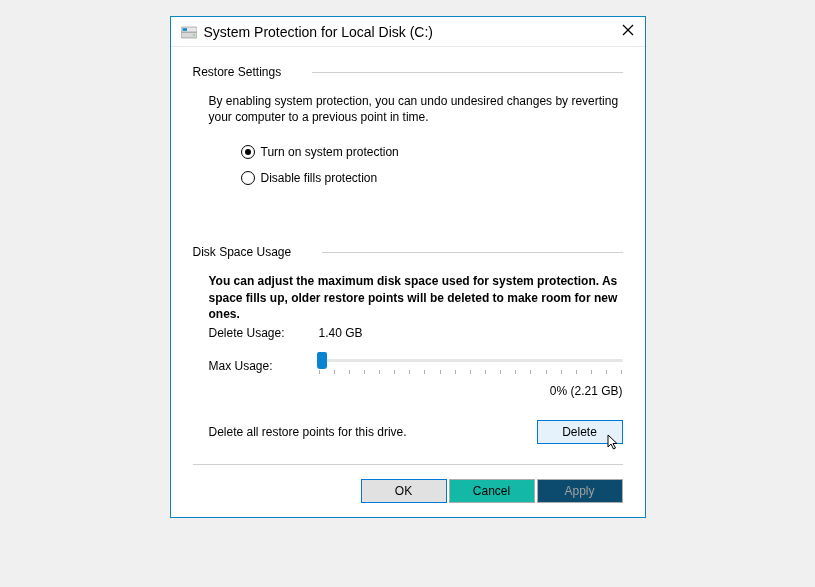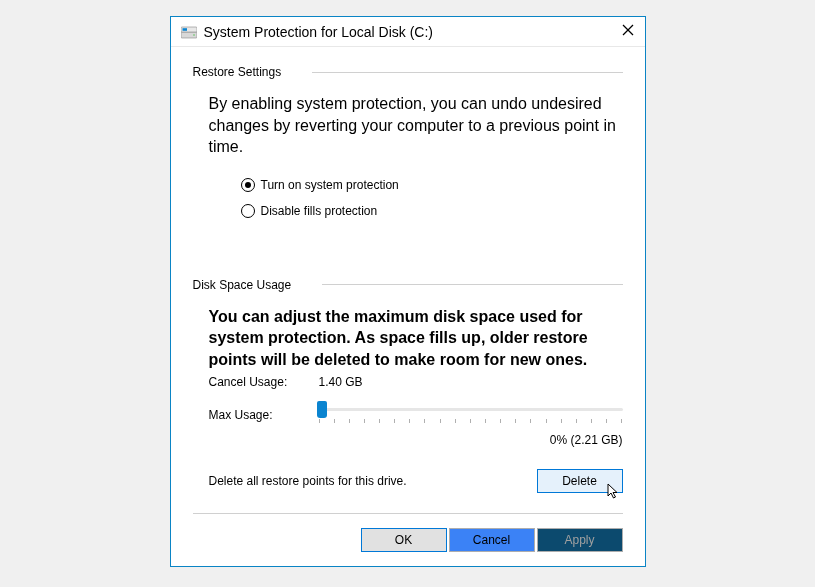--- a/index.html
+++ b/index.html
@@ -68,21 +68,21 @@
     .section-line {
       flex: 1;
       height: 1px;
       background: #d0d0d0;
     }
     .indent {
       padding-left: 16px;
     }
     .desc {
       color: #000;
-      font-size: 16px;
+      font-size: 12px;
       line-height: 1.35;
       margin-bottom: 20px;
     }
     .radio-group {
       padding-left: 32px;
     }
     .radio-row {
       display: flex;
       align-items: center;
       margin-bottom: 12px;
@@ -168,21 +168,21 @@
     .delete-row {
       display: flex;
       align-items: center;
       justify-content: space-between;
       margin-top: 22px;
     }
     .btn {
       min-width: 86px;
       height: 24px;
       border: 1px solid #adadad;
-      background: #3b82f6;
+      background: #14b8a6;
       font-family: inherit;
       font-size: 12px;
       cursor: pointer;
       padding: 0 10px;
       color: #000;
     }
     .btn.hover-state {
       background: #e5f1fb;
       border-color: #0078d7;
     }
@@ -267,21 +267,21 @@
 
     <div class="section" style="margin-bottom:0;">
       <div class="section-header">
         <span class="section-title">Disk Space Usage</span>
         <span class="section-line"></span>
       </div>
       <div class="indent">
         <p class="desc" style="margin-bottom:4px;font-weight:bold;">You can adjust the maximum disk space used for system protection. As space fills up, older restore points will be deleted to make room for new ones.</p>
 
         <div class="kv-row">
-          <span class="kv-label">Cancel Usage:</span>
+          <span class="kv-label">Delete Usage:</span>
           <span>1.40 GB</span>
         </div>
 
         <div class="slider-row">
           <span class="kv-label">Max Usage:</span>
           <div class="slider-container">
             <div class="slider-track"></div>
             <div class="slider-thumb"></div>
             <div class="slider-ticks">
               <span class="tick"></span>

